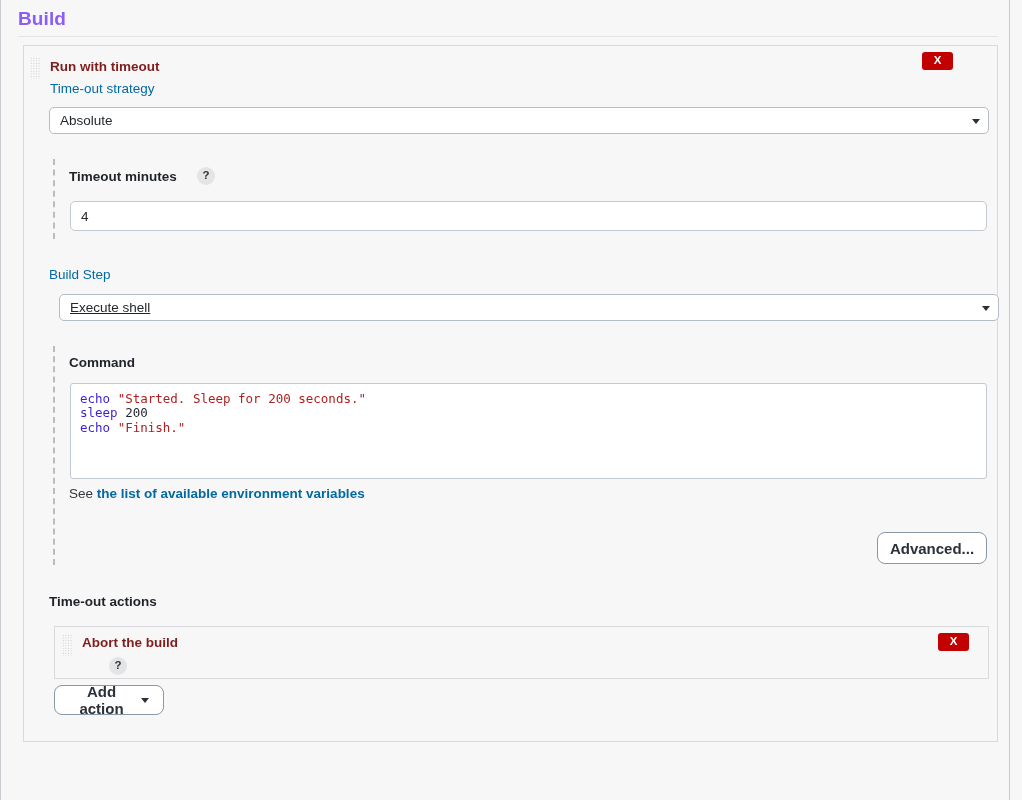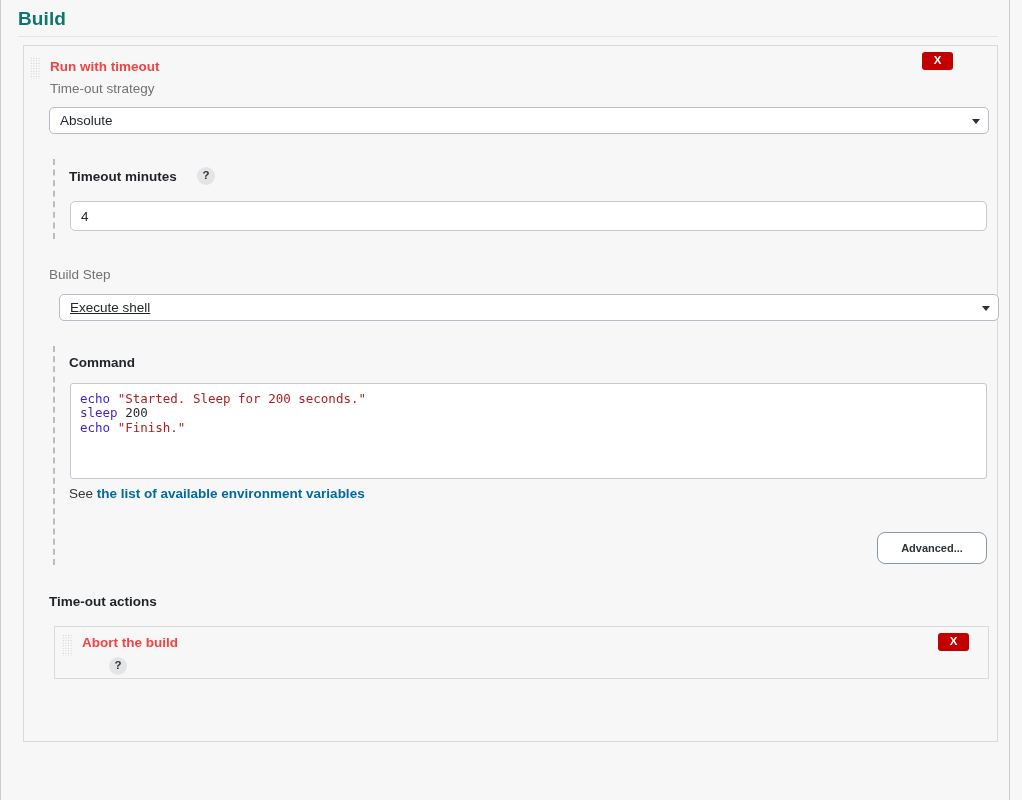--- a/index.html
+++ b/index.html
@@ -25,21 +25,21 @@
     position: absolute; left: 1009px; top: 0; width: 1px; height: 800px;
     background: #c8ccd1;
   }
 
   .section-title {
     position: absolute;
     left: 18px; top: 8px;
     font-size: 19px;
     font-weight: bold;
     letter-spacing: .1px;
-    color: #0f766e;
+    color: #8b5cf6;
   }
   .title-rule {
     position: absolute;
     left: 18px; top: 36px;
     width: 980px; height: 1px;
     background: #e3e5e8;
   }
 
   
   .step-panel {
@@ -57,27 +57,27 @@
     background-image:
       radial-gradient(#c3c6cb 0.7px, transparent 0.8px);
     background-size: 2.6px 2.6px;
     opacity: .95;
   }
 
   .step-title {
     position: absolute;
     font-size: 13.5px;
     font-weight: bold;
-    color: #ef4444;
+    color: #7f1d1d;
   }
 
   .field-label {
     position: absolute;
     font-size: 13.5px;
-    color: #737373;
+    color: #0369a1;
   }
   .field-label.bold { font-weight: bold; color: #1f2328; }
 
   
   .x-btn {
     position: absolute;
     background: #c30000;
     border: none;
     border-radius: 3px;
     color: #ffffff;
@@ -167,21 +167,21 @@
     cursor: pointer;
   }
 
   
   .btn {
     position: absolute;
     background: #ffffff;
     border: 1.6px solid #8b98a6;
     border-radius: 8px;
     font-family: "Liberation Sans", sans-serif;
-    font-size: 11px;
+    font-size: 15px;
     font-weight: bold;
     color: #2b3138;
     display: flex;
     align-items: center;
     justify-content: center;
     gap: 7px;
     cursor: pointer;
     padding: 0 14px;
   }
   .caret {
@@ -275,17 +275,21 @@
 
     <div class="field-label bold" style="left:25px; top:548px;">Time-out actions</div>
 
     <div class="action-panel" style="left:30px; top:580px; width:935px; height:53px;">
       <div class="drag-handle" style="left:7px; top:7px;"></div>
       <div class="step-title" style="left:27px; top:8px;text-align:right;">Abort the build</div>
       <div class="help-badge" style="left:54px; top:30px;">?</div>
       <button class="x-btn" style="left:883px; top:6px; width:31px; height:18px;">X</button>
     </div>
 
+    <button class="btn" style="left:30px; top:639px; width:110px; height:30px;">
+      <span>Add action</span>
+      <span class="caret"></span>
+    </button>
 
   </div>
 
 
 </div>
 
 </body></html>

